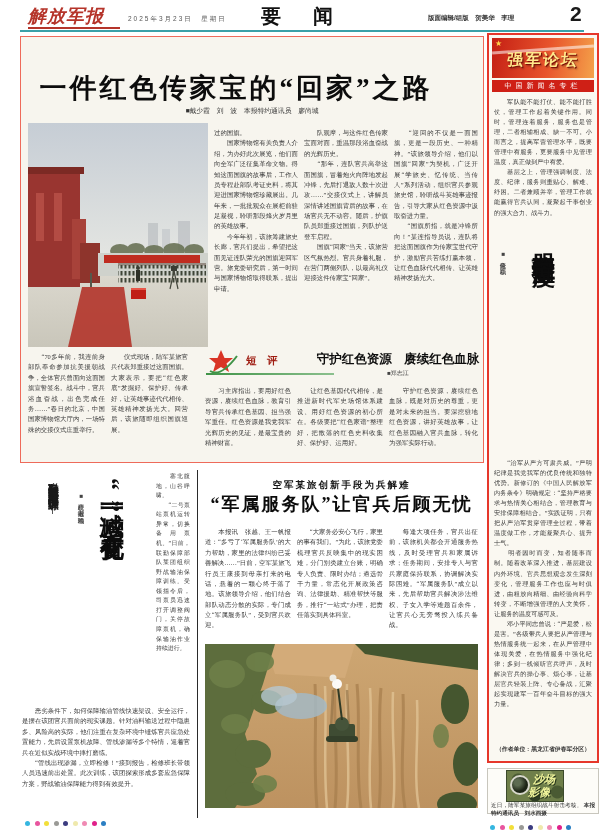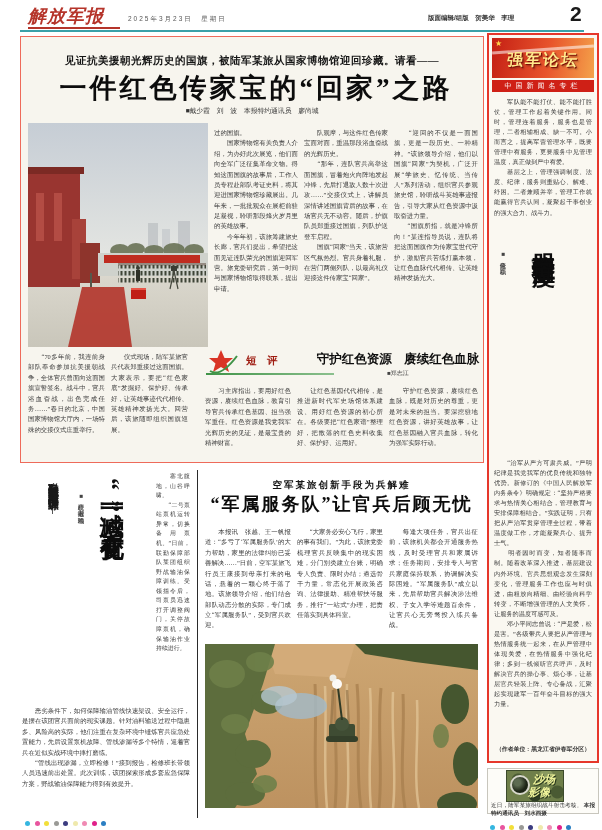--- a/index.html
+++ b/index.html
@@ -14,28 +14,28 @@
   .hairline{background:#2a2a2a;}
 </style>
 </head>
 <body>
 
 <div class="sheet">
 
   <div class="abs" style="left:28px;top:4px;width:92px;height:22px;color:#b5342a;font-weight:bold;font-size:18px;font-style:italic;letter-spacing:1px;font-family:'Liberation Serif',serif;">解放军报</div>
   <div class="abs" style="left:28px;top:27px;width:92px;height:1.5px;background:#b5342a;"></div>
   <div class="abs" style="left:128px;top:15px;width:150px;font-size:6.5px;letter-spacing:2px;color:#555;">2025年3月23日　星期日</div>
+  <div class="abs center" style="left:240px;top:3px;width:120px;font-size:20px;font-weight:bold;letter-spacing:6px;color:#111;font-family:'Liberation Serif',serif;">要　闻</div>
   <div class="abs" style="left:428px;top:14px;width:130px;font-size:6.5px;font-weight:bold;color:#333;">版面编辑/组版　贺美华　李理</div>
   <div class="abs" style="left:570px;top:2px;width:26px;font-size:21px;font-weight:bold;color:#1a1a1a;">2</div>
   <div class="abs rule-teal" style="left:20px;top:30px;width:564px;height:2px;"></div>
 
   <div class="abs" style="left:20px;top:36px;width:464px;height:427px;border:1.2px solid #ee6a5a;background:#f7f5ee;box-sizing:border-box;"></div>
 
-  <div class="abs center" style="left:30px;top:54px;width:444px;font-size:10.5px;font-weight:bold;color:#151515;letter-spacing:0.5px;font-family:'Liberation Serif',serif;">见证抗美援朝光辉历史的国旗，被陆军某旅从国家博物馆迎回珍藏。请看——</div>
-  <div class="abs center" style="left:28px;top:70px;width:456px;font-size:27px;font-weight:bold;color:#0c0c0c;letter-spacing:3px;font-family:'Liberation Serif',serif;">一件红色传家宝的“回家”之路</div>
+  <div class="abs center" style="left:8px;top:70px;width:456px;font-size:27px;font-weight:bold;color:#0c0c0c;letter-spacing:3px;font-family:'Liberation Serif',serif;">一件红色传家宝的“回家”之路</div>
   <div class="abs center" style="left:24px;top:106px;width:456px;font-size:6.8px;color:#333;">■戴少霞　刘　波　本报特约通讯员　廖尚城</div>
 
   <svg class="abs" style="left:28px;top:123px;" width="180" height="224" viewBox="0 0 180 224">
     <defs>
       <linearGradient id="sky" x1="0" y1="0" x2="0" y2="1">
         <stop offset="0" stop-color="#c6cdd5"></stop>
           <stop offset="1" stop-color="#e7e8e3"></stop>
       </linearGradient>
       <linearGradient id="ground" x1="0" y1="0" x2="0" y2="1">
         <stop offset="0" stop-color="#dbd8ce"></stop>

